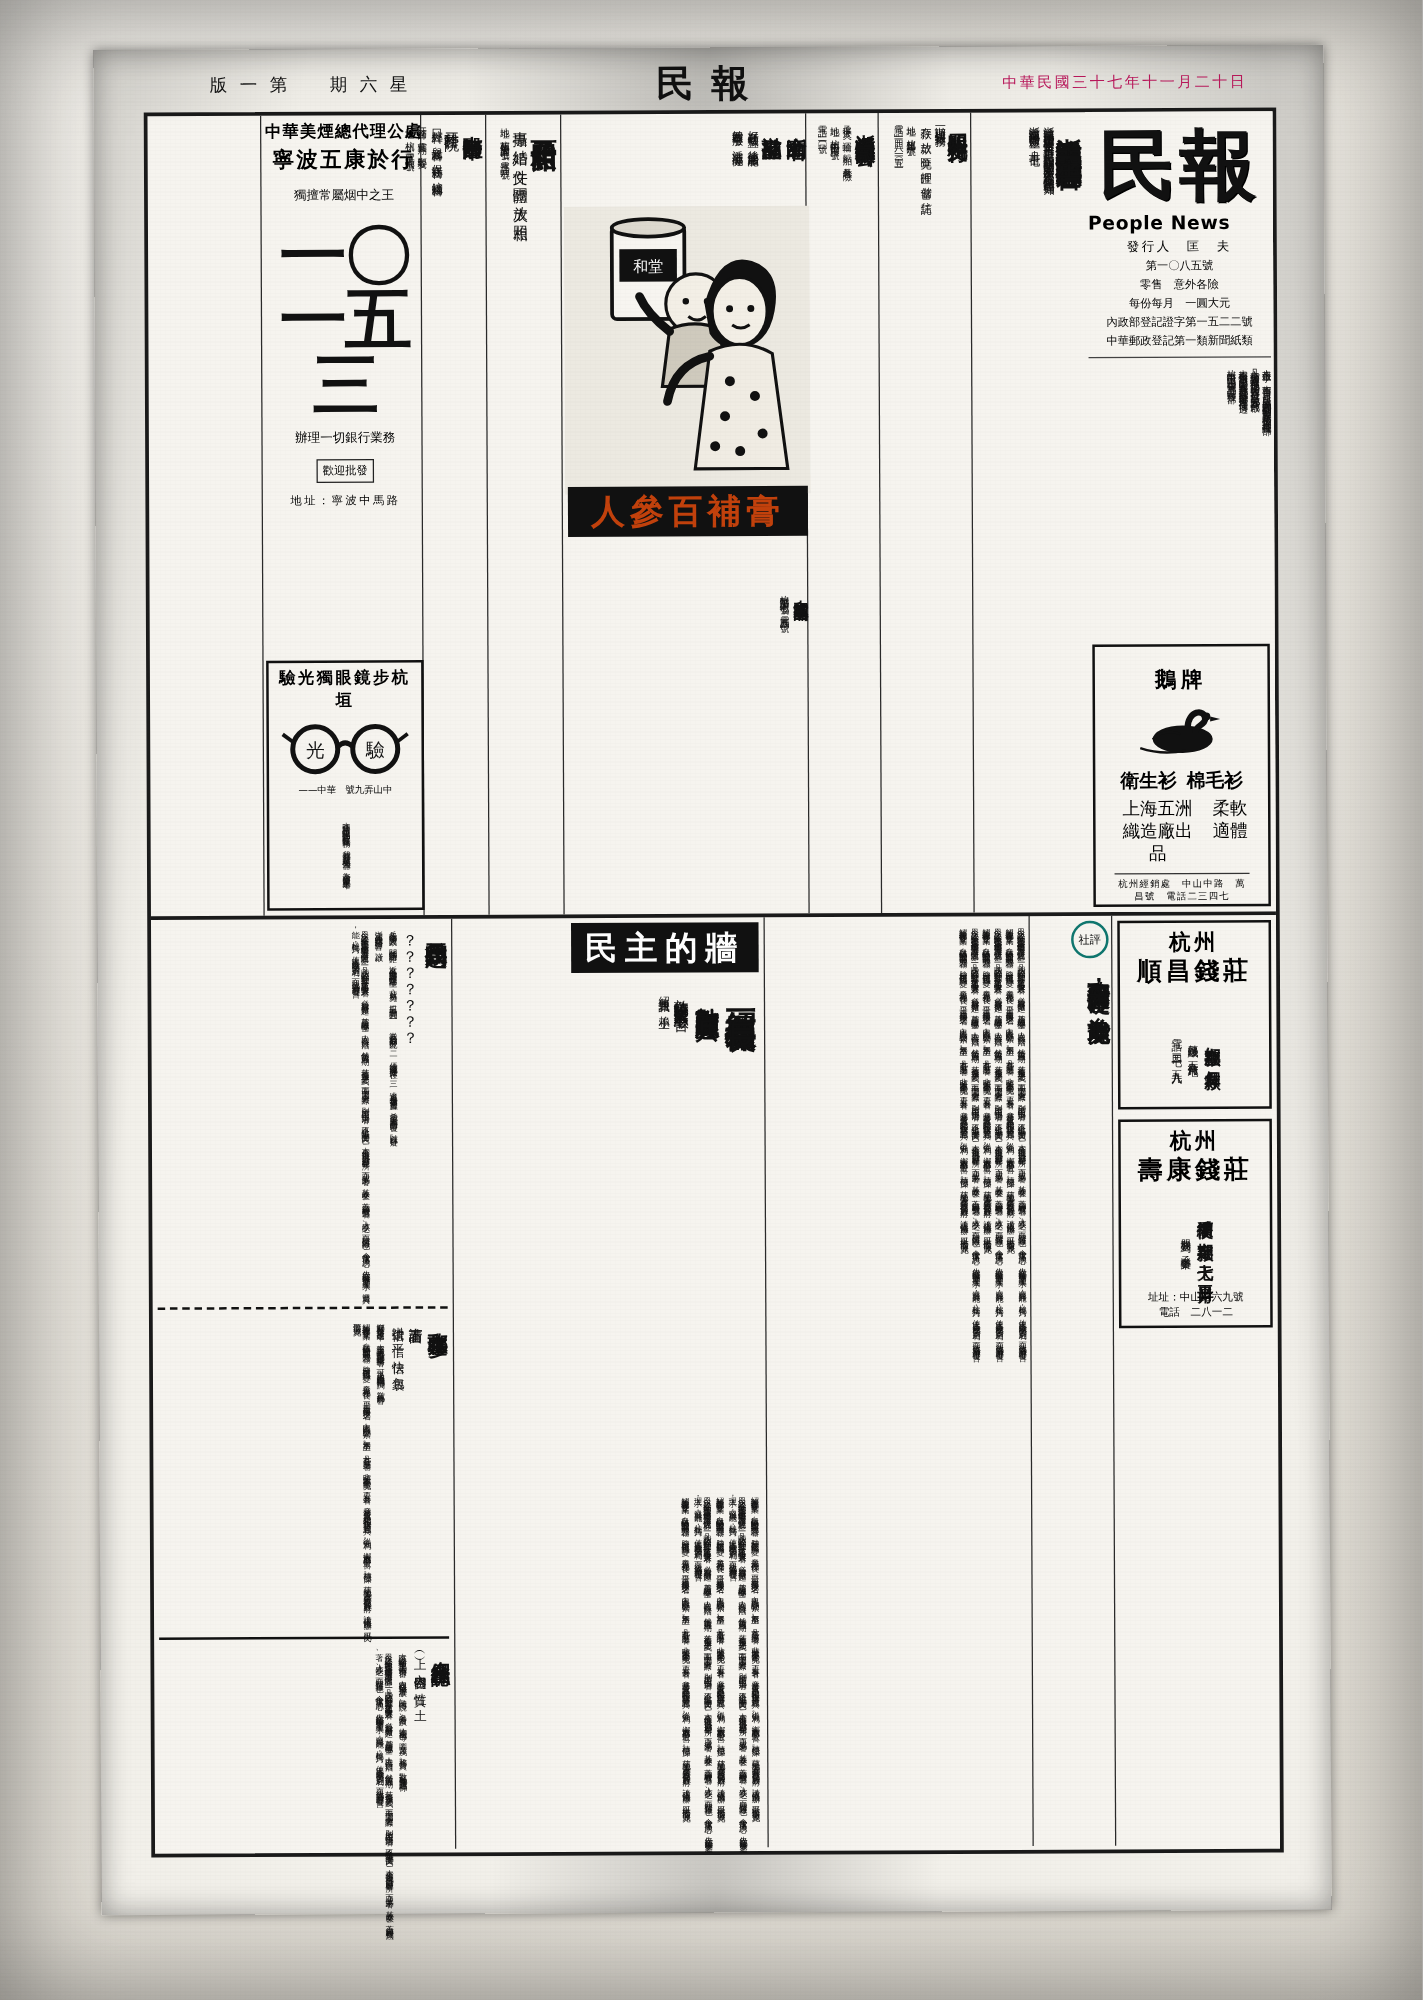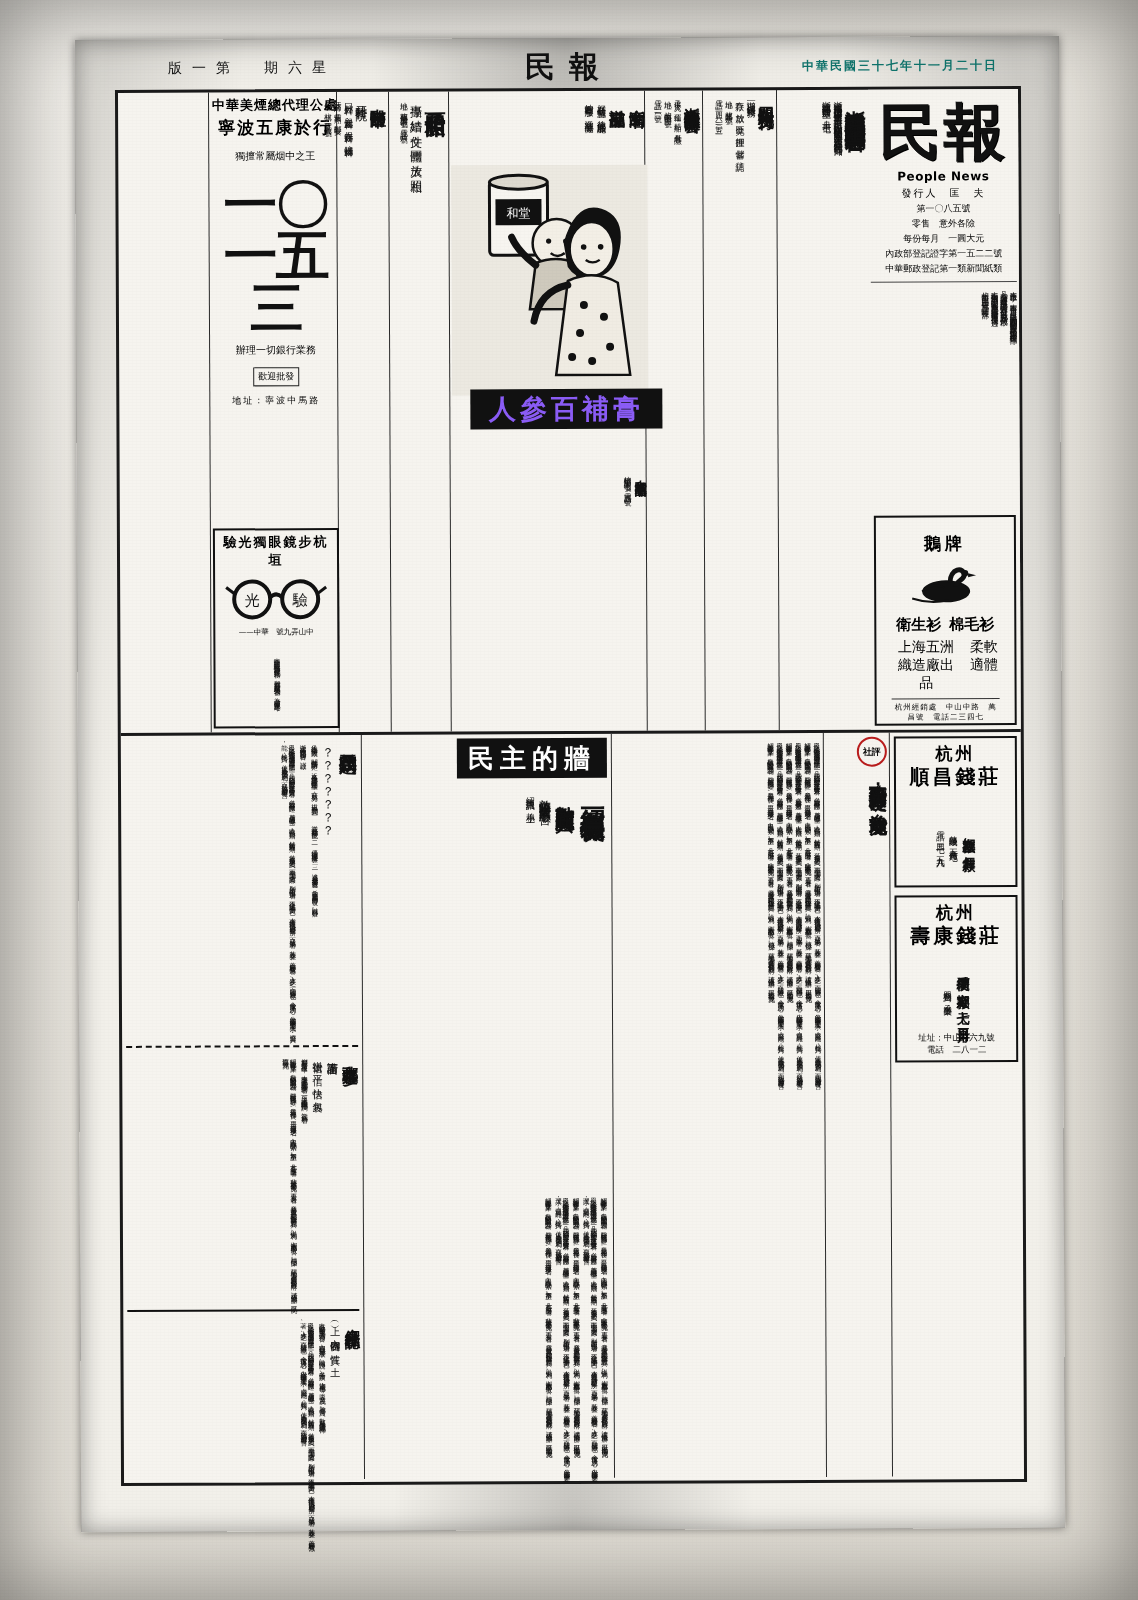--- a/index.html
+++ b/index.html
@@ -43,34 +43,34 @@
   }
   .h{color:#111;}
   .bold{font-weight:bold;}
   
   .masthead{
     position:absolute;left:0;top:-44px;width:900px;height:40px;
     display:flex;align-items:center;justify-content:space-between;
   }
   .mh-left{font-size:14px;letter-spacing:10px;color:#111;padding-left:50px;}
   .mh-mid{font-size:30px;font-weight:bold;letter-spacing:14px;color:#111;}
-  .mh-right{font-size:12px;letter-spacing:2px;color:#0f766e;padding-right:20px;font-weight:bold;}
+  .mh-right{font-size:12px;letter-spacing:2px;color:#be185d;padding-right:20px;}
   
   .band1{position:absolute;left:0;top:0;width:900px;height:640px;
          border-bottom:3px solid #1a1a1a;display:flex;flex-direction:row-reverse;}
   .col{border-left:1px solid #2a2a2a;position:relative;box-sizing:border-box;padding:4px 2px;}
   .col:first-child{border-left:none;}
   
   .nameplate{width:150px;background:#f6f4ef;}
   .np-title{
     font-size:62px;font-weight:bold;color:#111;text-align:center;
     line-height:1.0;letter-spacing:2px;margin-top:8px;
     text-shadow:1px 1px 0 #000;
   }
-  .np-en{font-size:12px;font-weight:bold;text-align:center;margin-top:6px;letter-spacing:.5px;}
+  .np-en{font-size:15px;font-weight:bold;text-align:left;margin-top:6px;letter-spacing:.5px;}
   .np-sub{font-size:10px;text-align:center;margin-top:3px;letter-spacing:2px;}
   .np-line{font-size:9px;text-align:center;margin-top:2px;}
   .np-fine{
     margin-top:6px;height:150px;display:flex;flex-direction:row-reverse;
     justify-content:flex-start;gap:1px;overflow:hidden;
     border-top:1px solid #444;padding-top:3px;
   }
   .np-fine .v{font-size:7.5px;line-height:1.12;}
   .np-goose{
     position:absolute;bottom:4px;left:4px;right:4px;height:210px;
@@ -97,22 +97,22 @@
   .tt-xxs{font-size:7.5px;}
   
   .milkad{position:relative;width:196px;height:400px;}
   .milk-head{position:absolute;top:2px;right:2px;display:flex;flex-direction:row-reverse;gap:3px;}
   .milk-pic{
     position:absolute;top:70px;left:0;width:196px;height:230px;
     background:#e8e5dd;overflow:hidden;
   }
   .milk-band{
     position:absolute;bottom:66px;left:2px;width:192px;height:40px;
-    background:#111;color:#8b5cf6;font-size:27px;font-weight:bold;
-    display:flex;align-items:center;justify-content:center;letter-spacing:4px;margin-left:16px;
+    background:#111;color:#c2410c;font-size:27px;font-weight:bold;
+    display:flex;align-items:center;justify-content:center;letter-spacing:4px;
   }
   .milk-foot{position:absolute;bottom:2px;left:2px;width:192px;display:flex;flex-direction:row-reverse;gap:3px;}
   
   .cigar{position:relative;width:128px;height:400px;text-align:center;}
   .cig-h1{font-size:13px;font-weight:bold;letter-spacing:1px;}
   .cig-h2{font-size:17px;font-weight:bold;letter-spacing:2px;margin-top:2px;}
   .cig-big{
     margin-top:16px;font-size:54px;font-weight:bold;line-height:.95;color:#111;
     letter-spacing:-2px;
   }
@@ -132,22 +132,22 @@
   .bankcol{width:132px;border-left:1px solid #2a2a2a;padding:4px;box-sizing:border-box;}
   .bankbox{border:2px solid #111;margin-bottom:8px;padding:4px;text-align:center;}
   .bk-t{font-size:17px;font-weight:bold;letter-spacing:3px;}
   .bk-t2{font-size:20px;font-weight:bold;letter-spacing:3px;margin-top:-2px;}
   .bk-row{display:flex;flex-direction:row-reverse;justify-content:center;gap:4px;margin-top:5px;}
   .bk-s{font-size:13px;font-weight:bold;}
   .bk-xs{font-size:8.5px;}
   .editorial{width:66px;border-left:1px solid #2a2a2a;padding:4px 2px;box-sizing:border-box;
              display:flex;flex-direction:row-reverse;justify-content:flex-start;}
   .ed-badge{
-    width:26px;height:26px;border-radius:50%;border:2px solid #b91c1c;
-    display:flex;align-items:center;justify-content:center;font-size:9px;font-weight:bold;
+    width:26px;height:26px;border-radius:50%;border:2px solid #0f766e;
+    display:flex;align-items:center;justify-content:center;font-size:9px;font-weight:normal;
     margin:0 auto 4px;
   }
   .newscol{flex:1;border-left:1px solid #2a2a2a;padding:4px 3px;box-sizing:border-box;
            display:flex;flex-direction:row-reverse;align-items:flex-start;gap:2px;}
   .storycol{width:250px;border-left:1px solid #2a2a2a;padding:4px;box-sizing:border-box;position:relative;}
   .wallhead{
     position:absolute;top:4px;right:4px;width:150px;height:40px;background:#111;
     color:#fff;font-size:26px;font-weight:bold;display:flex;align-items:center;
     justify-content:center;letter-spacing:6px;
   }

